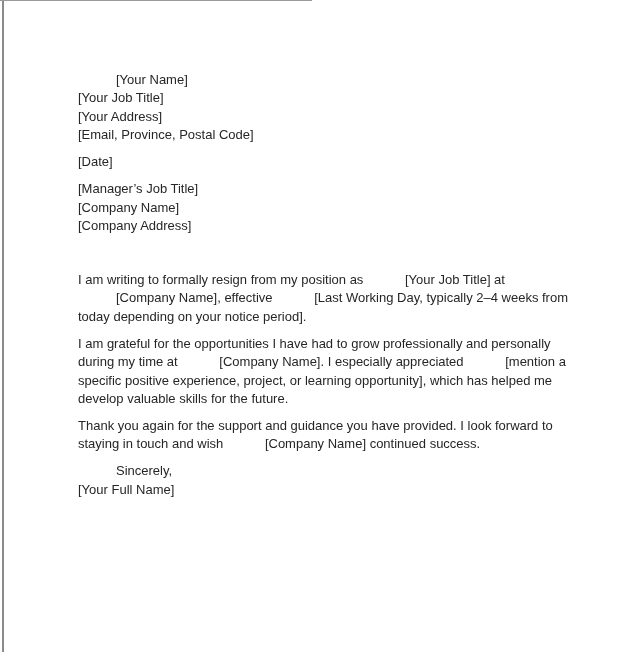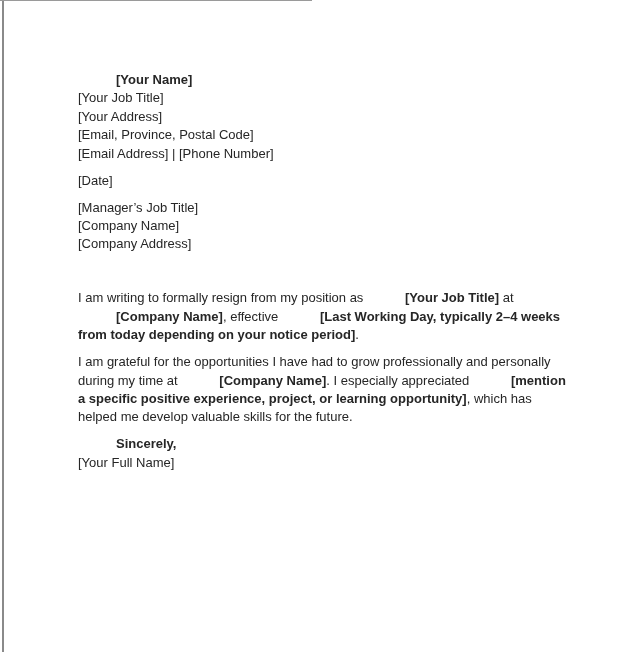--- a/index.html
+++ b/index.html
@@ -29,54 +29,54 @@
     left: 78px;
     top: 71px;
     width: 492px;
     font-size: 13px;
     line-height: 18.4px;
     color: #262626;
     cursor: text;
   }
   .block { margin: 0 0 8.6px 0; padding: 0; }
   .line { display: block; }
-  .b { font-weight: 700; padding-left: 38px; }
+  .b { font-weight: 400; padding-left: 38px; }
   .empty { height: 18.4px; }
 </style>
 </head>
 <body>
 
 <div class="page-edge-left"></div>
 <div class="page-edge-top"></div>
 
 <div class="letter">
 
   <p class="block">
     <span class="line b">[Your Name]</span>
     <span class="line">[Your Job Title]</span>
     <span class="line">[Your Address]</span>
     <span class="line">[Email, Province, Postal Code]</span>
-    <span class="line">[Email Address] | [Phone Number]</span>
   </p>
 
   <p class="block">[Date]</p>
 
   <p class="block">
     <span class="line">[Manager’s Job Title]</span>
     <span class="line">[Company Name]</span>
     <span class="line">[Company Address]</span>
   </p>
 
   <p class="block empty"></p>
 
 
   <p class="block"><span>I am writing to formally resign from my position as </span><span class="b">[Your Job Title]</span><span> at </span><span class="b">[Company Name]</span><span>, effective </span><span class="b">[Last Working Day, typically 2–4 weeks from today depending on your notice period]</span><span>.</span></p>
 
   <p class="block"><span>I am grateful for the opportunities I have had to grow professionally and personally during my time at </span><span class="b">[Company Name]</span><span>. I especially appreciated </span><span class="b">[mention a specific positive experience, project, or learning opportunity]</span><span>, which has helped me develop valuable skills for the future.</span></p>
 
 
+  <p class="block"><span>Thank you again for the support and guidance you have provided. I look forward to staying in touch and wish </span><span class="b">[Company Name]</span><span> continued success.</span></p>
 
   <p class="block">
     <span class="line b">Sincerely,</span>
     <span class="line">[Your Full Name]</span>
   </p>
 
 </div>
 
 </body></html>

